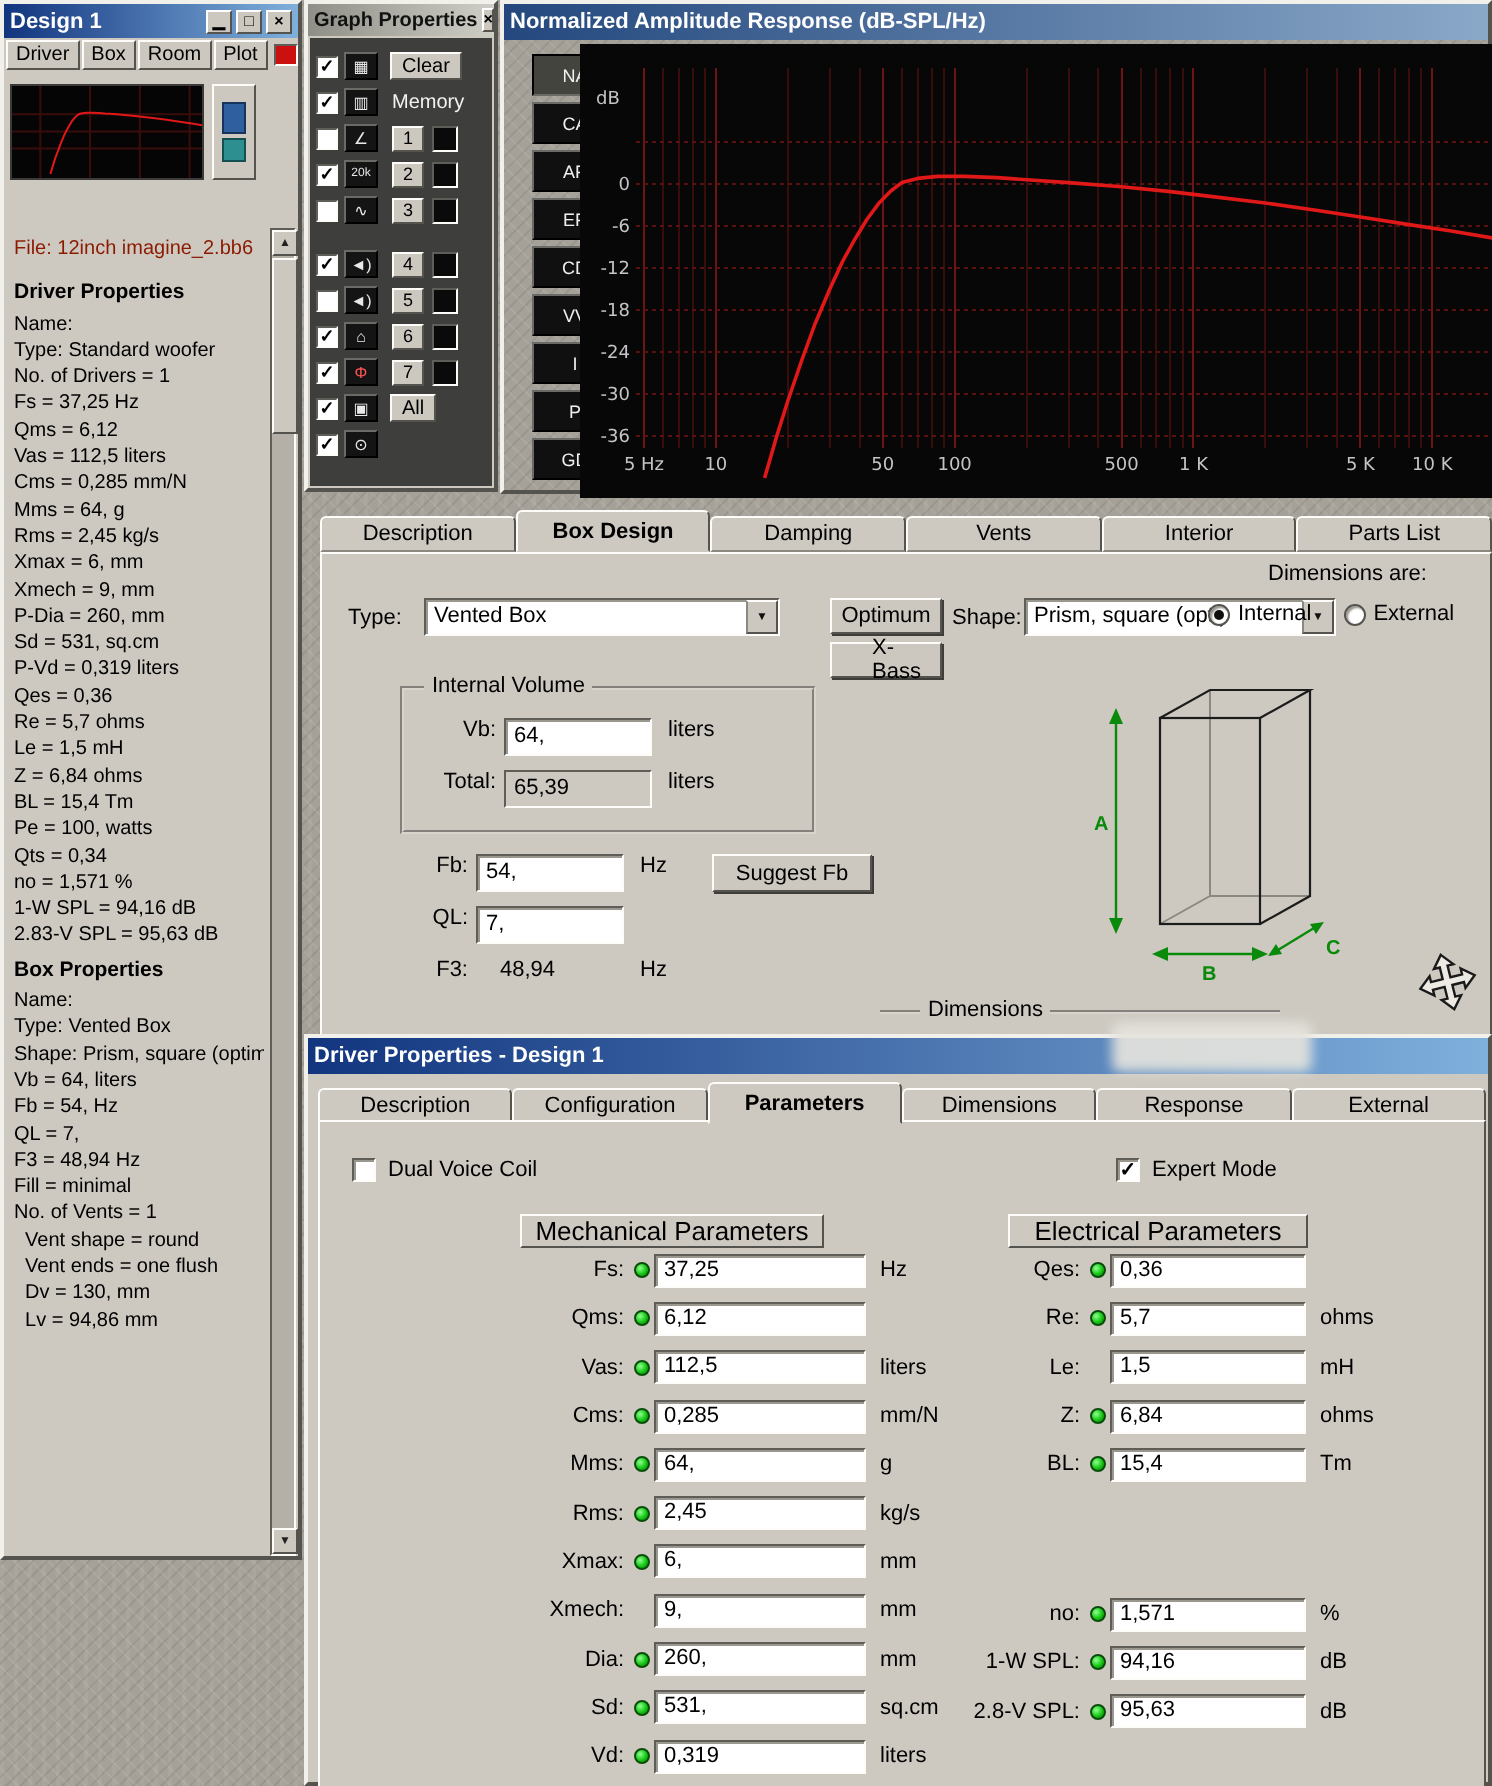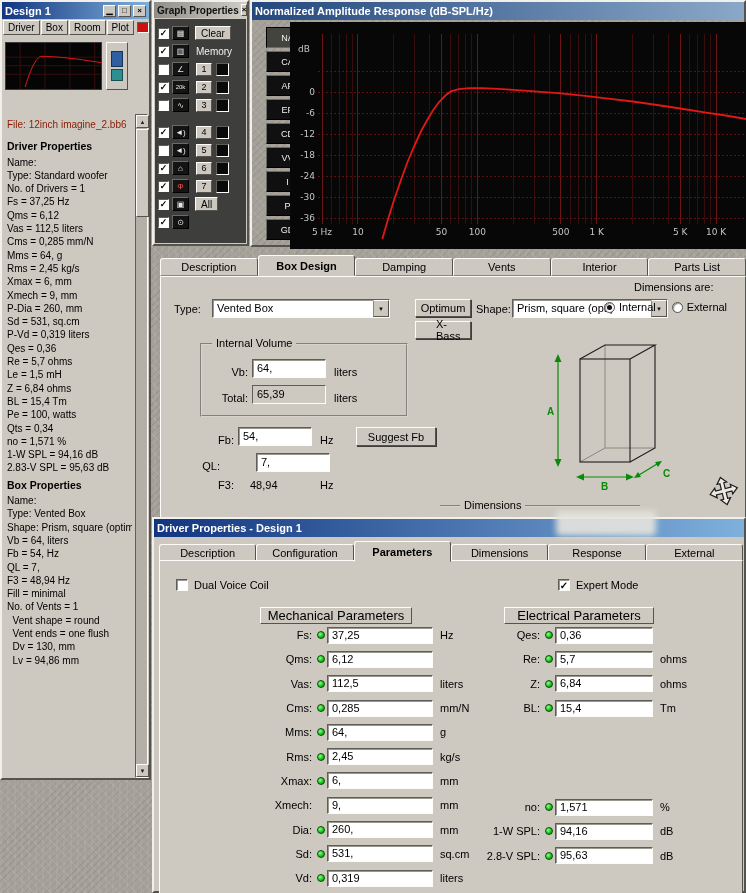--- a/index.html
+++ b/index.html
@@ -82,21 +82,21 @@
   .abs { position:absolute; }
   .field { background:#fff; border:1px solid; border-color:#5f5d57 #fdfcf8 #fdfcf8 #5f5d57; box-shadow:inset 1px 1px 0 #9a978f; height:19px; padding:2px 4px; font-size:11px; overflow:hidden; white-space:nowrap; }
   .field.disabled { background:#cdc9c1; box-shadow:none; }
   .dd { display:flex; align-items:stretch; padding:0; }
   .dd .dd-text { flex:1; padding:2px 4px; overflow:hidden; white-space:nowrap; }
   .dd .dd-btn { width:16px; background:#ccc8c0; border-left:1px solid #8a8880; display:flex; align-items:center; justify-content:center; font-size:6px; color:#111; }
   .btn { background:#ccc8c0; border:1px solid; border-color:#fdfcf8 #55534e #55534e #fdfcf8; box-shadow:1px 1px 0 #3f3d39; display:flex; align-items:center; justify-content:center; font-size:11px; }
   .groupbox { border:2px groove #d8d4cc; position:absolute; }
   .gb-label { position:absolute; top:-8px; left:10px; background:#cdc9c1; padding:0 4px; font-size:11px; }
   .rlabel { display:inline-block; width:34px; text-align:right; margin-right:4px; }
-  .frow { position:absolute; display:flex; align-items:flex-end; }
+  .frow { position:absolute; display:flex; align-items:flex-start; }
   .unit { margin-left:8px; }
   .radio { width:11px; height:11px; border-radius:50%; background:#fff; border:1px solid #55534e; box-shadow:inset 1px 1px 1px #9a978f; display:inline-flex; align-items:center; justify-content:center; margin-right:4px; }
   .radio .dot { width:5px; height:5px; border-radius:50%; background:#101010; }
   .cb { width:12px; height:12px; background:#fff; border:1px solid; border-color:#5f5d57 #fdfcf8 #fdfcf8 #5f5d57; box-shadow:inset 1px 1px 0 #9a978f; display:flex; align-items:center; justify-content:center; font-size:10px; font-weight:bold; }
   .cbrow { position:absolute; display:flex; align-items:center; gap:6px; }
   .dim-sliver { position:absolute; left:280px; top:250px; width:200px; border-top:2px groove #d8d4cc; }
   .dim-sliver span { position:relative; top:-8px; left:20px; background:#cdc9c1; padding:0 4px; }
 
   
   #driverWin { left:152px; top:517px; width:594px; height:376px; z-index:10; }
@@ -368,21 +368,21 @@
       <span class="unit">liters</span>
     </div>
   </div>
 
   <div class="frow" style="left:40px;top:172px;">
     <span class="rlabel">Fb:</span>
     <span class="field" style="width:74px;">54,</span>
     <span class="unit" style="width:24px;">Hz</span>
     <span class="btn" style="width:80px;height:19px;margin-left:12px;">Suggest Fb</span>
   </div>
-  <div class="frow" style="left:26px;top:198px;gap:32px;">
+  <div class="frow" style="left:40px;top:198px;">
     <span class="rlabel">QL:</span>
     <span class="field" style="width:74px;">7,</span>
   </div>
   <div class="frow" style="left:40px;top:224px;">
     <span class="rlabel">F3:</span>
     <span style="display:inline-block;width:74px;padding-left:12px;">48,94</span>
     <span class="unit">Hz</span>
   </div>
 
   <svg class="wire" width="170" height="185" viewBox="0 0 170 185">
@@ -546,20 +546,26 @@
       </div>
       <div class="prow">
         <span class="plabel">Re:</span>
         <span class="pled">
           <span class="led"></span>
         </span>
         <span class="pfield">5,7</span>
         <span class="punit">ohms</span>
       </div>
       <div class="prow">
+        <span class="plabel">Le:</span>
+        <span class="pled"></span>
+        <span class="pfield">1,5</span>
+        <span class="punit">mH</span>
+      </div>
+      <div class="prow">
         <span class="plabel">Z:</span>
         <span class="pled">
           <span class="led"></span>
         </span>
         <span class="pfield">6,84</span>
         <span class="punit">ohms</span>
       </div>
       <div class="prow">
         <span class="plabel">BL:</span>
         <span class="pled">

